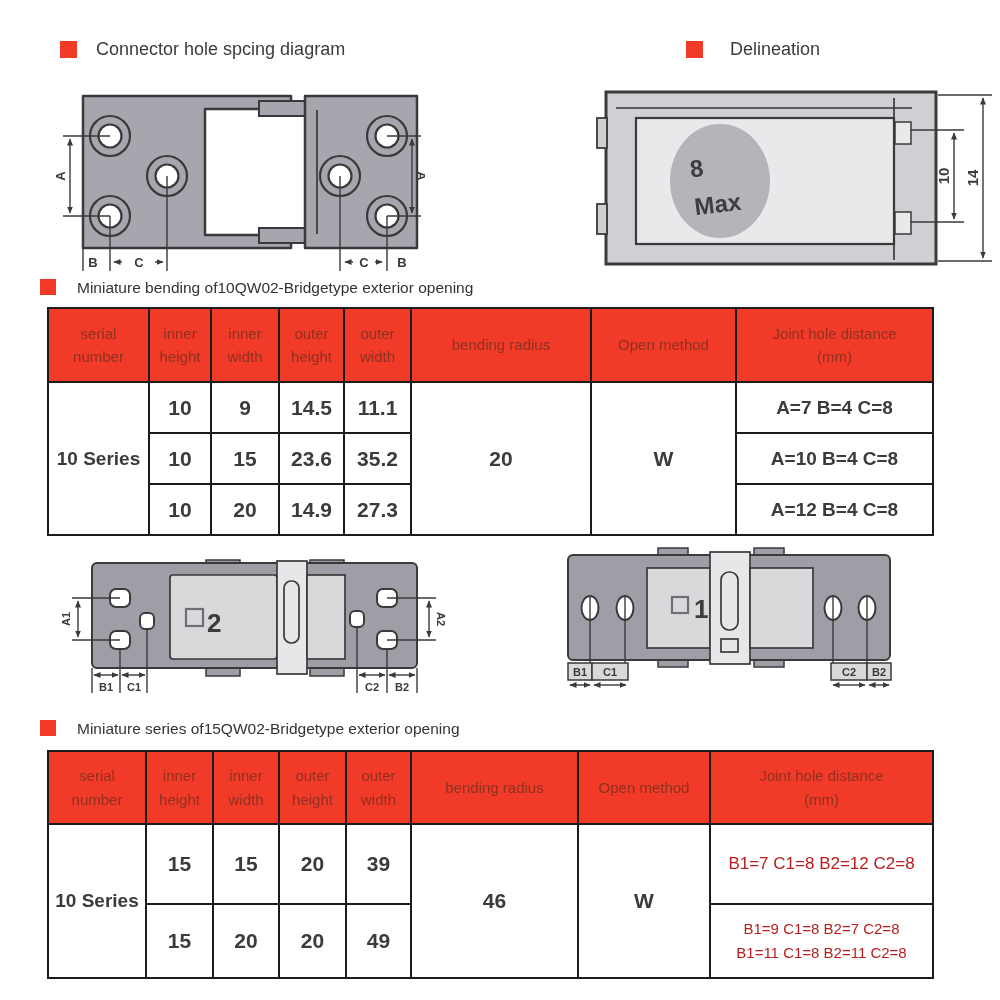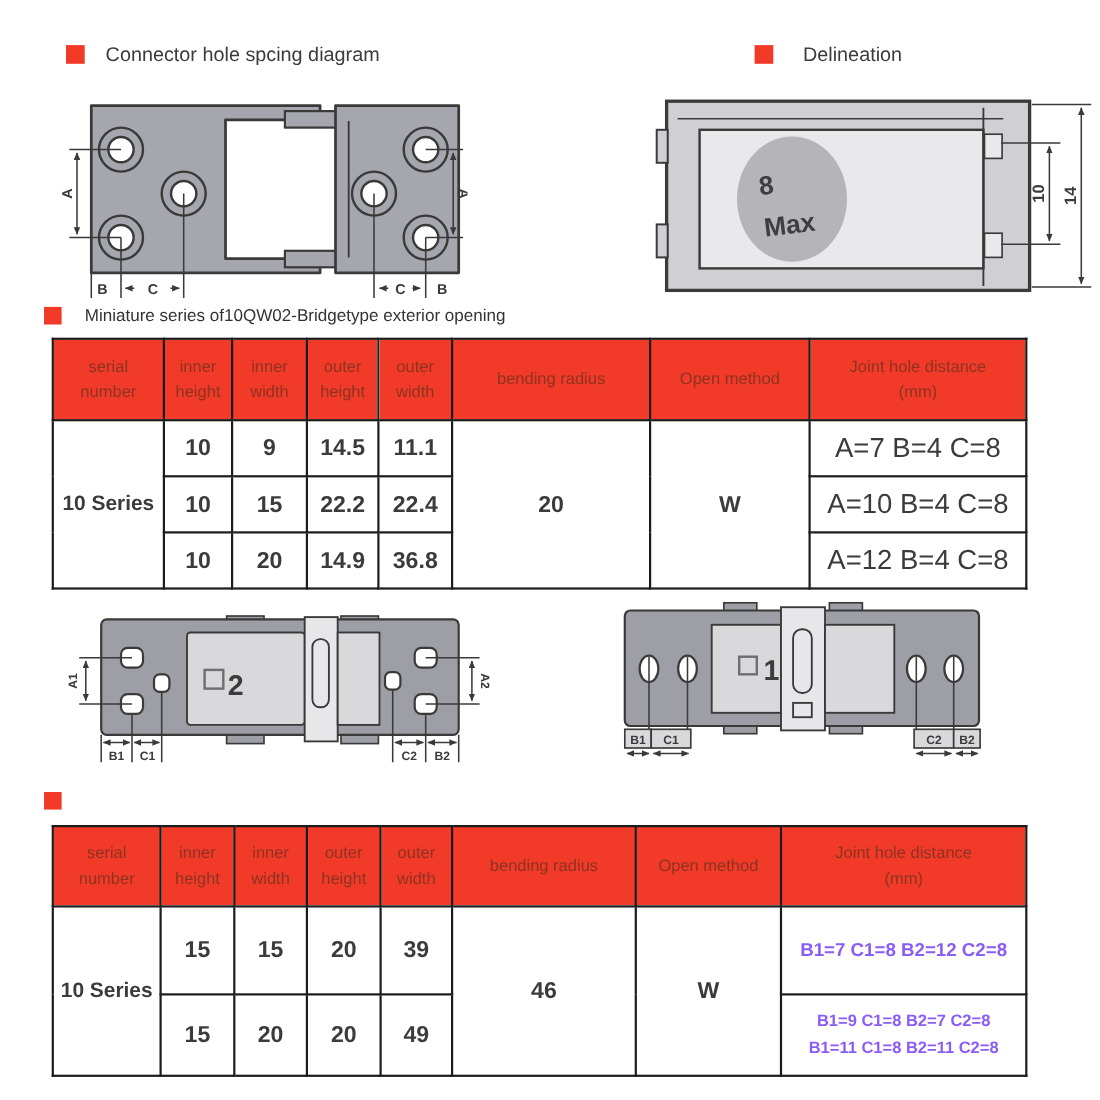--- a/index.html
+++ b/index.html
@@ -10,22 +10,22 @@
   .title{position:absolute;font-size:18px;color:#3b3b3b;white-space:nowrap;}
   .title-sm{position:absolute;font-size:15.5px;color:#333;white-space:nowrap;}
   .diag{position:absolute;}
 
   
   .spec{position:absolute;border-collapse:collapse;table-layout:fixed;background:#fff;}
   .spec th,.spec td{border:2.5px solid #1b1b1b;text-align:center;vertical-align:middle;padding:0;overflow:hidden;}
   .spec th{background:#f13a28;color:#8e3222;font-size:15px;font-weight:400;line-height:1.55;white-space:pre-line;}
   .num{font-size:21px;font-weight:600;color:#3b3b3b;}
   .serial{font-size:19px;font-weight:600;color:#3b3b3b;}
-  .joint{font-size:25px;font-weight:400;color:#3b3b3b;}
-  .joint2{font-size:17px;font-weight:700;color:#8b5cf6;}
+  .joint{font-size:19px;font-weight:700;color:#3b3b3b;}
+  .joint2{font-size:17px;font-weight:400;color:#b91c1c;}
   .joint2 div{line-height:1.6;}
   .joint2 .sm{font-size:15px;}
 
   
   .plate{fill:#a6a6ae;stroke:#3a3a3a;stroke-width:2.5;stroke-linejoin:round;}
   .plate2{fill:#a6a6ae;stroke:#3a3a3a;stroke-width:2;}
   .ring{fill:#a6a6ae;stroke:#3a3a3a;stroke-width:2.2;}
   .bore{fill:#fff;stroke:#3a3a3a;stroke-width:2.2;}
   .thin{stroke:#3a3a3a;stroke-width:1.4;fill:none;}
   .mid{stroke:#3a3a3a;stroke-width:1.7;fill:none;}
@@ -132,21 +132,21 @@
     <line class="thin" x1="318" y1="160" x2="372" y2="160"></line>
     <line class="thin" x1="346" y1="33" x2="400" y2="33"></line>
     <line class="thin" x1="346" y1="199" x2="400" y2="199"></line>
     <line class="thin" x1="362" y1="71" x2="362" y2="157" marker-start="url(#arwB)" marker-end="url(#arwB)"></line>
     <line class="thin" x1="391" y1="36" x2="391" y2="196" marker-start="url(#arwB)" marker-end="url(#arwB)"></line>
     <text class="dimtext2" transform="rotate(-90 352 114)" x="352" y="119" text-anchor="middle">10</text>
     <text class="dimtext2" transform="rotate(-90 381 116)" x="381" y="121" text-anchor="middle">14</text>
   </svg>
 
   <div class="bullet-sm" style="left:40px;top:279px"></div>
-  <div class="title-sm" style="left:77px;top:279px">Miniature series of10QW02-Bridgetype exterior opening</div>
+  <div class="title-sm" style="left:77px;top:279px">Miniature bending of10QW02-Bridgetype exterior opening</div>
 
   <table class="spec" style="left:47px;top:307px">
     <colgroup>
       <col style="width:101px">
         <col style="width:62px">
         <col style="width:68px">
         <col style="width:65px">
       <col style="width:67px">
         <col style="width:180px">
         <col style="width:145px">
@@ -175,29 +175,29 @@
       <td class="num">9</td>
       <td class="num">14.5</td>
       <td class="num">11.1</td>
       <td class="num" rowspan="3">20</td>
       <td class="num" rowspan="3">W</td>
       <td class="joint">A=7 B=4 C=8</td>
     </tr>
     <tr style="height:51px">
       <td class="num">10</td>
       <td class="num">15</td>
-      <td class="num">22.2</td>
-      <td class="num">22.4</td>
+      <td class="num">23.6</td>
+      <td class="num">35.2</td>
       <td class="joint">A=10 B=4 C=8</td>
     </tr>
     <tr style="height:51px">
       <td class="num">10</td>
       <td class="num">20</td>
       <td class="num">14.9</td>
-      <td class="num">36.8</td>
+      <td class="num">27.3</td>
       <td class="joint">A=12 B=4 C=8</td>
     </tr>
   </tbody>
     </table>
 
   <svg class="diag" style="left:58px;top:545px;width:392px;height:152px" viewBox="0 0 392 152">
     <defs>
       <marker id="arwC" markerWidth="8" markerHeight="8" refX="6.5" refY="3" orient="auto-start-reverse" markerUnits="userSpaceOnUse">
         <path d="M0,0L7,3L0,6Z" fill="#3a3a3a"></path>
       </marker>
@@ -285,20 +285,21 @@
     <text class="dimtextS" x="52" y="138" text-anchor="middle">C1</text>
     <text class="dimtextS" x="291" y="138" text-anchor="middle">C2</text>
     <text class="dimtextS" x="321" y="138" text-anchor="middle">B2</text>
     <line class="thin" x1="12" y1="147" x2="32" y2="147" marker-start="url(#arwD)" marker-end="url(#arwD)"></line>
     <line class="thin" x1="36" y1="147" x2="68" y2="147" marker-start="url(#arwD)" marker-end="url(#arwD)"></line>
     <line class="thin" x1="275" y1="147" x2="307" y2="147" marker-start="url(#arwD)" marker-end="url(#arwD)"></line>
     <line class="thin" x1="311" y1="147" x2="331" y2="147" marker-start="url(#arwD)" marker-end="url(#arwD)"></line>
   </svg>
 
   <div class="bullet-sm" style="left:40px;top:720px"></div>
+  <div class="title-sm" style="left:77px;top:720px">Miniature series of15QW02-Bridgetype exterior opening</div>
 
   <table class="spec" style="left:47px;top:750px">
     <colgroup>
       <col style="width:98px">
         <col style="width:67px">
         <col style="width:66px">
         <col style="width:67px">
       <col style="width:65px">
         <col style="width:167px">
         <col style="width:132px">

